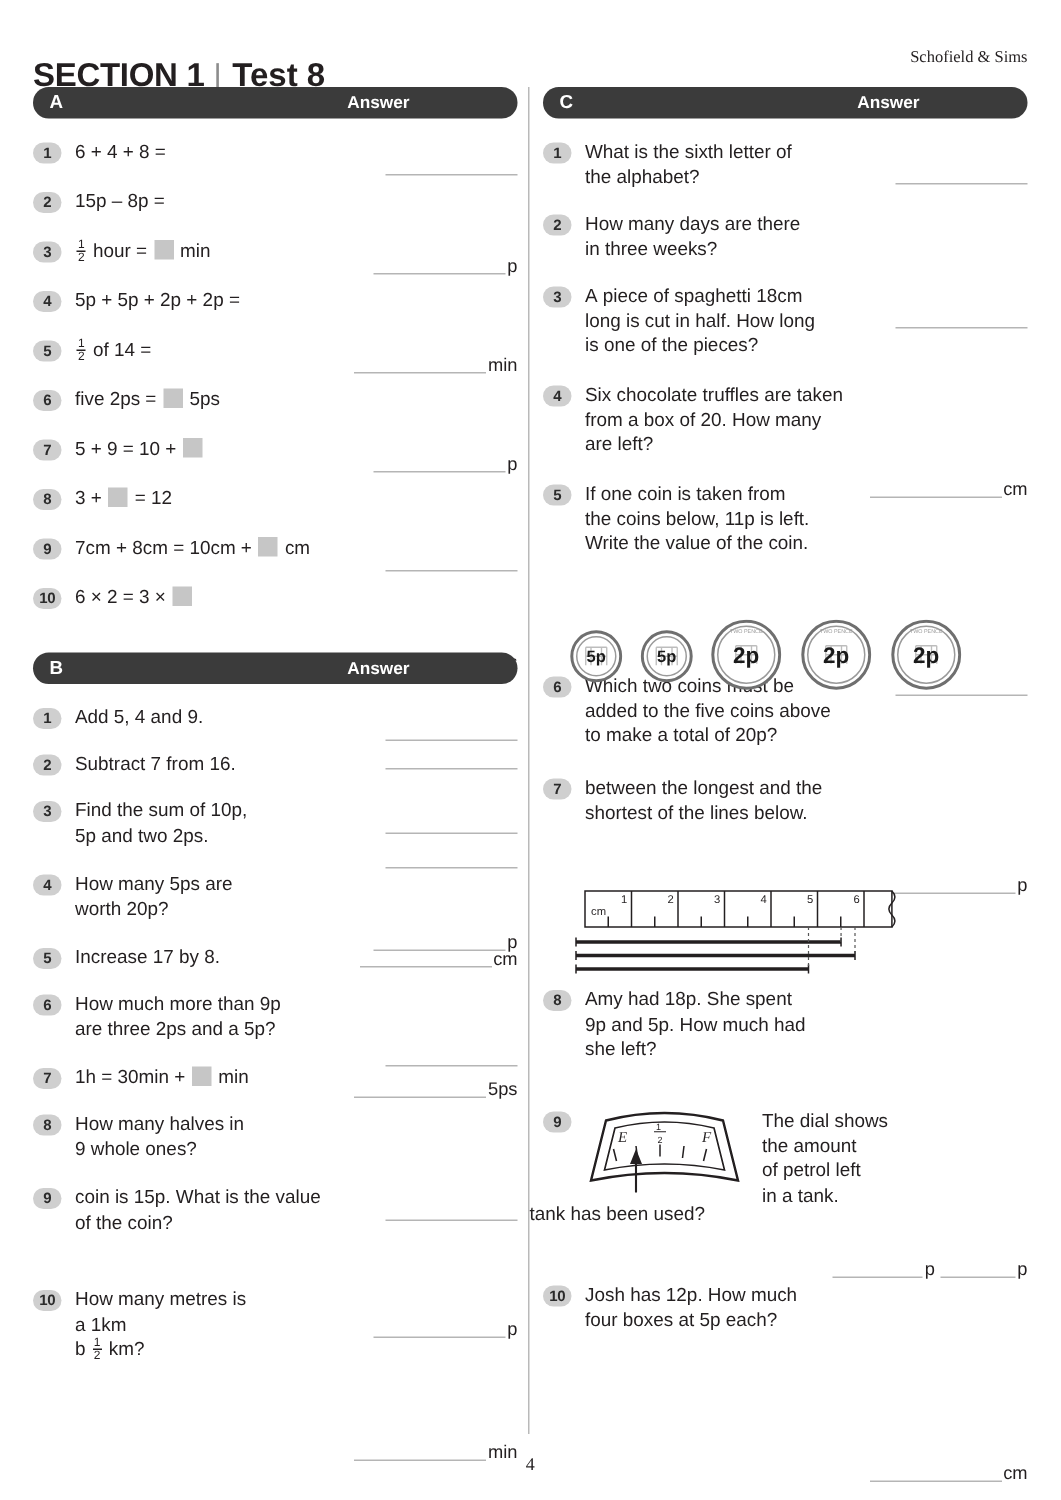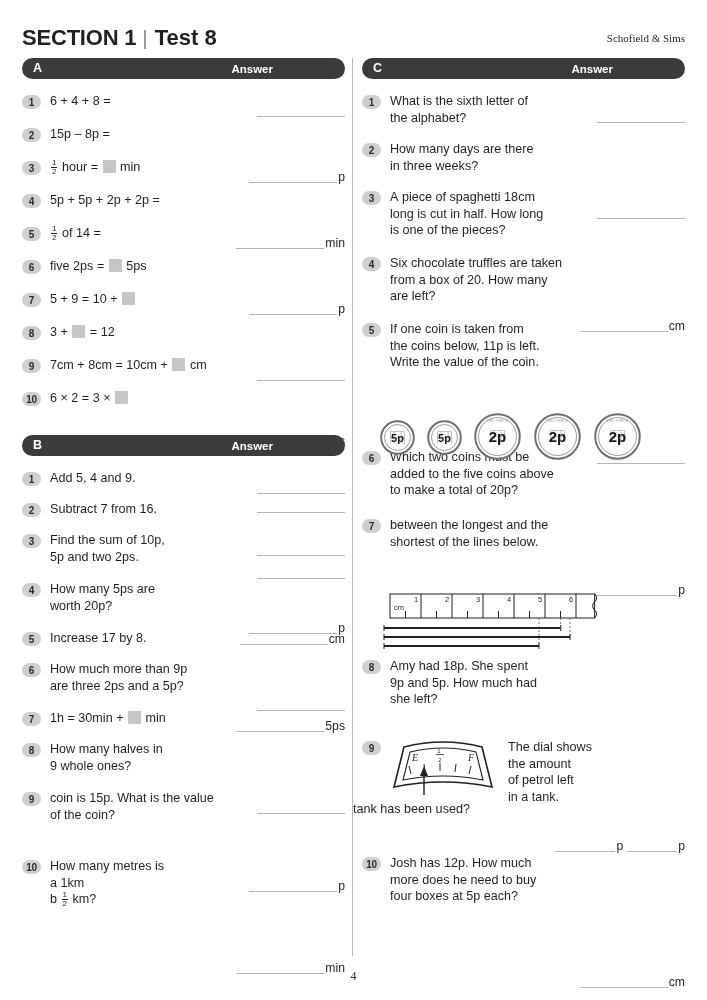--- a/index.html
+++ b/index.html
@@ -11,21 +11,21 @@
     overflow: hidden;
   }
   .page { position: relative; width: 707px; height: 1000px; }
 
   
   .page-header {
     position: absolute; left: 22px; top: 24px; right: 22px; height: 34px;
   }
   .hdr-title {
     font-size: 22px; font-weight: bold; letter-spacing: -0.2px;
-    display: inline-block; line-height: 28px;
+    display: inline-block; line-height: 28px; margin-top: 12px;
   }
   .hdr-sep {
     display: inline-block; color: #8c8c8c; font-weight: normal;
     padding: 0 7px 0 6px; font-size: 21px;
   }
   .hdr-test { font-size: 22px; font-weight: bold; }
   .hdr-brand {
     position: absolute; right: 0; top: 8px;
     font-size: 11px; color: #231f20; font-family: "Liberation Serif", serif;
   }
@@ -495,21 +495,20 @@
             <div class="qtext" style="position:absolute;left:-28px;top:62px;width:240px;">
               <span class="line">tank&nbsp;has&nbsp;been&nbsp;used?</span>
             </div>
           </div>
         </div>
         <div class="q" style="position:absolute;left:0;top:762px;width:323px;">
           <span class="qnum">10</span>
           <div class="qbody">
             <div class="qtext">
               <span class="line">Josh&nbsp;has&nbsp;12p.&nbsp;How&nbsp;much</span>
-              <span class="line">more&nbsp;does&nbsp;he&nbsp;need&nbsp;to&nbsp;buy</span>
               <span class="line">four&nbsp;boxes&nbsp;at&nbsp;5p&nbsp;each?</span>
             </div>
           </div>
         </div>
         <div style="position: absolute; left: 10px; top: 314px; width: 310px;">
           <div class="coins">
             <div class="coin" style="left:8px;top:7px;">
               <svg width="35" height="35" viewBox="0 0 35 35">
                 <circle cx="17.5" cy="17.5" r="16.3" fill="#ffffff" stroke="#6f6f6f" stroke-width="2"></circle>
                 <circle cx="17.5" cy="17.5" r="13" fill="#ffffff" stroke="#9a9a9a" stroke-width="1"></circle>

